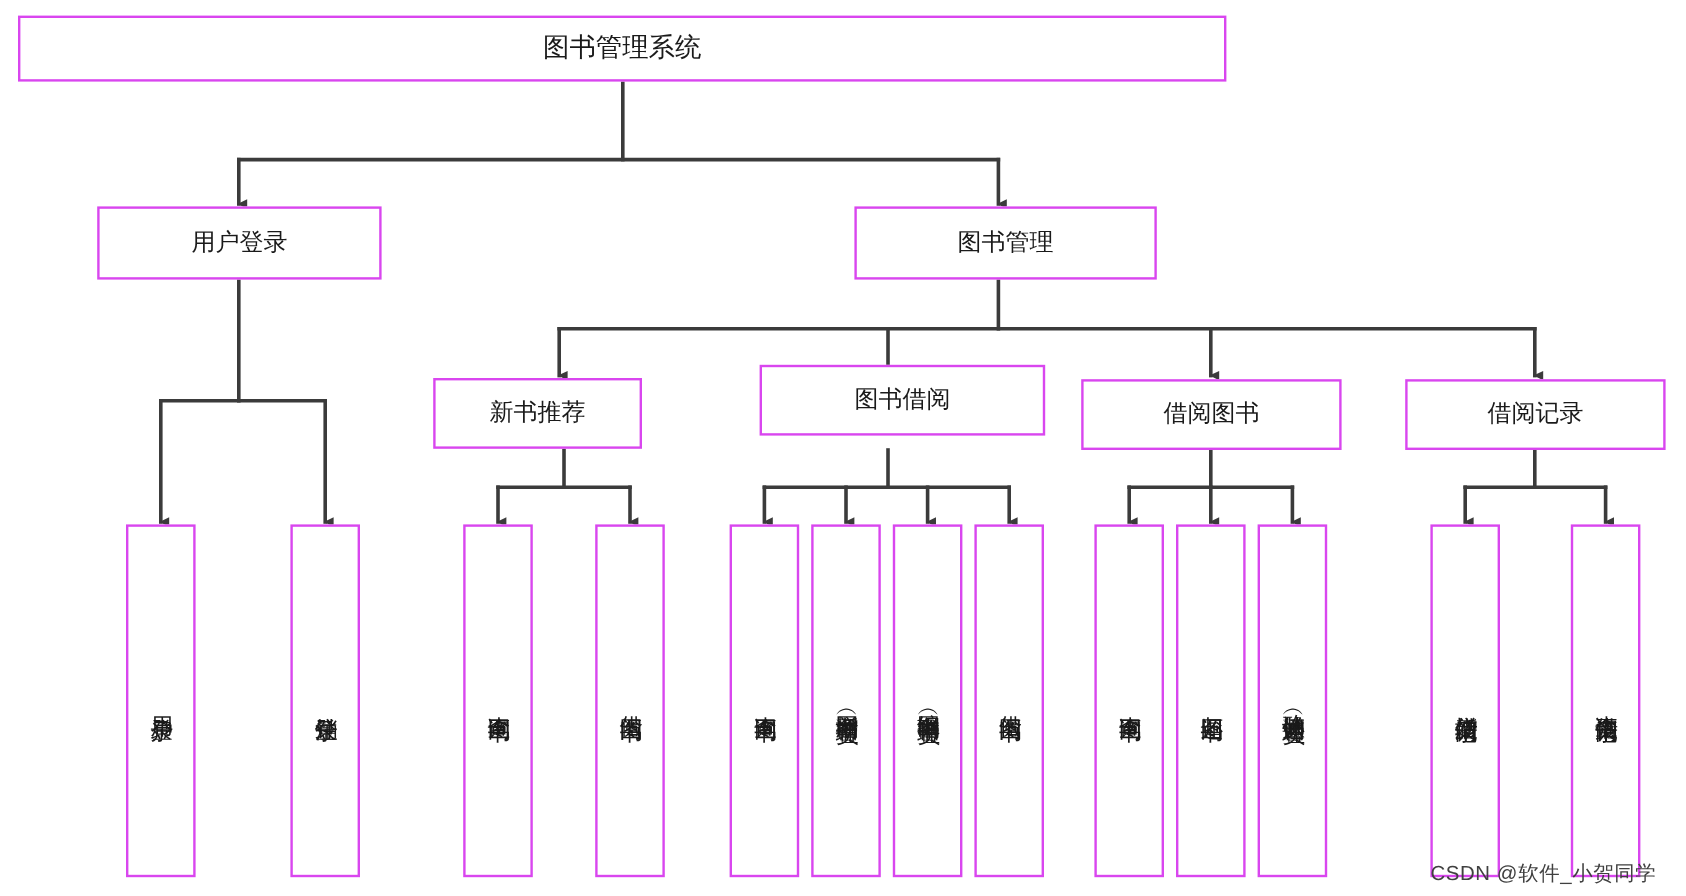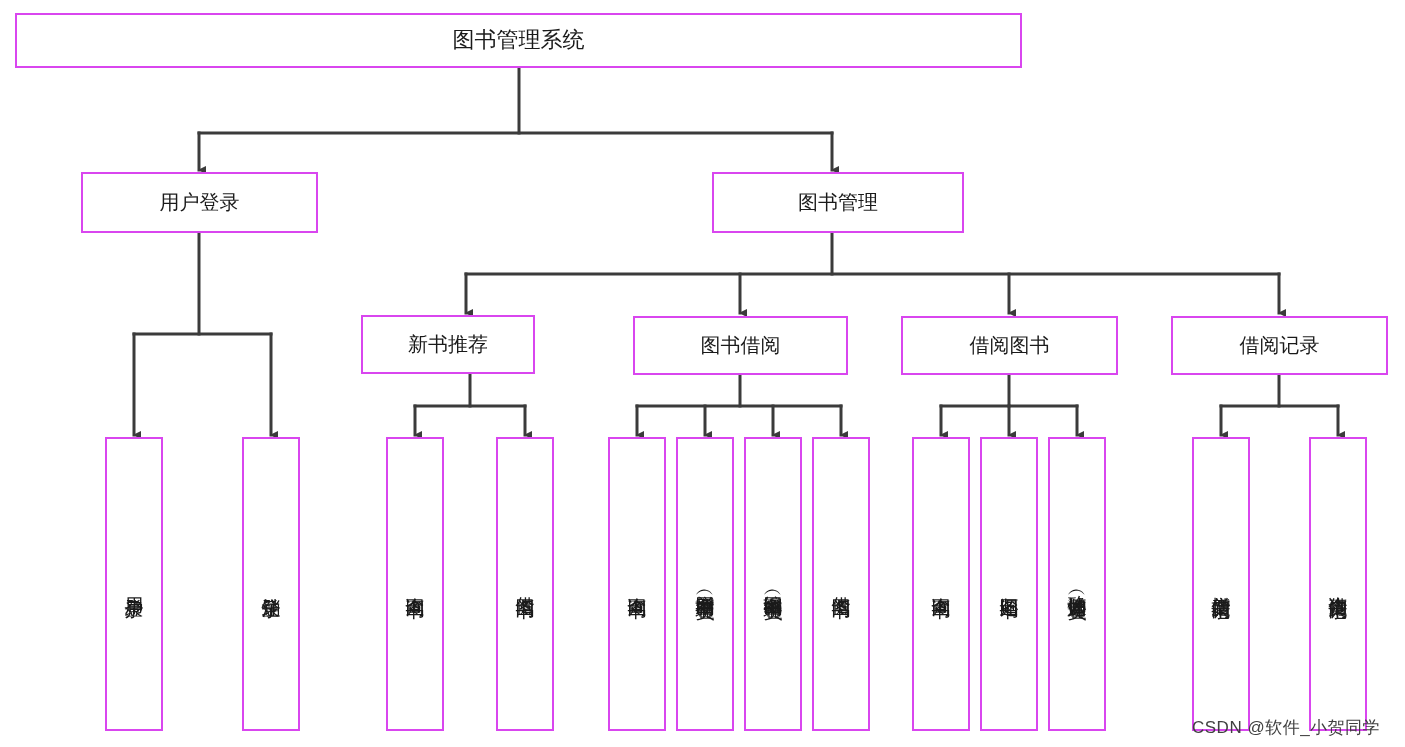--- a/index.html
+++ b/index.html
@@ -125,21 +125,21 @@
   </div>
 
   <div class="node node-l2" style="left:712px; top:172px; width:252px; height:61px;">
     <span class="lbl">图书管理</span>
   </div>
 
   <div class="node node-l3" style="left:361px; top:300px; width:174px; height:59px;margin-top:15px;">
     <span class="lbl">新书推荐</span>
   </div>
 
-  <div class="node node-l3" style="left:633px; top:316px; width:215px; height:59px;">
+  <div class="node node-l3" style="left:633px; top:304px; width:238px; height:59px;">
     <span class="lbl">图书借阅</span>
   </div>
 
   <div class="node node-l3" style="left:901px; top:316px; width:217px; height:59px;">
     <span class="lbl">借阅图书</span>
   </div>
 
   <div class="node node-l3" style="left:1171px; top:316px; width:217px; height:59px;">
     <span class="lbl">借阅记录</span>
   </div>

